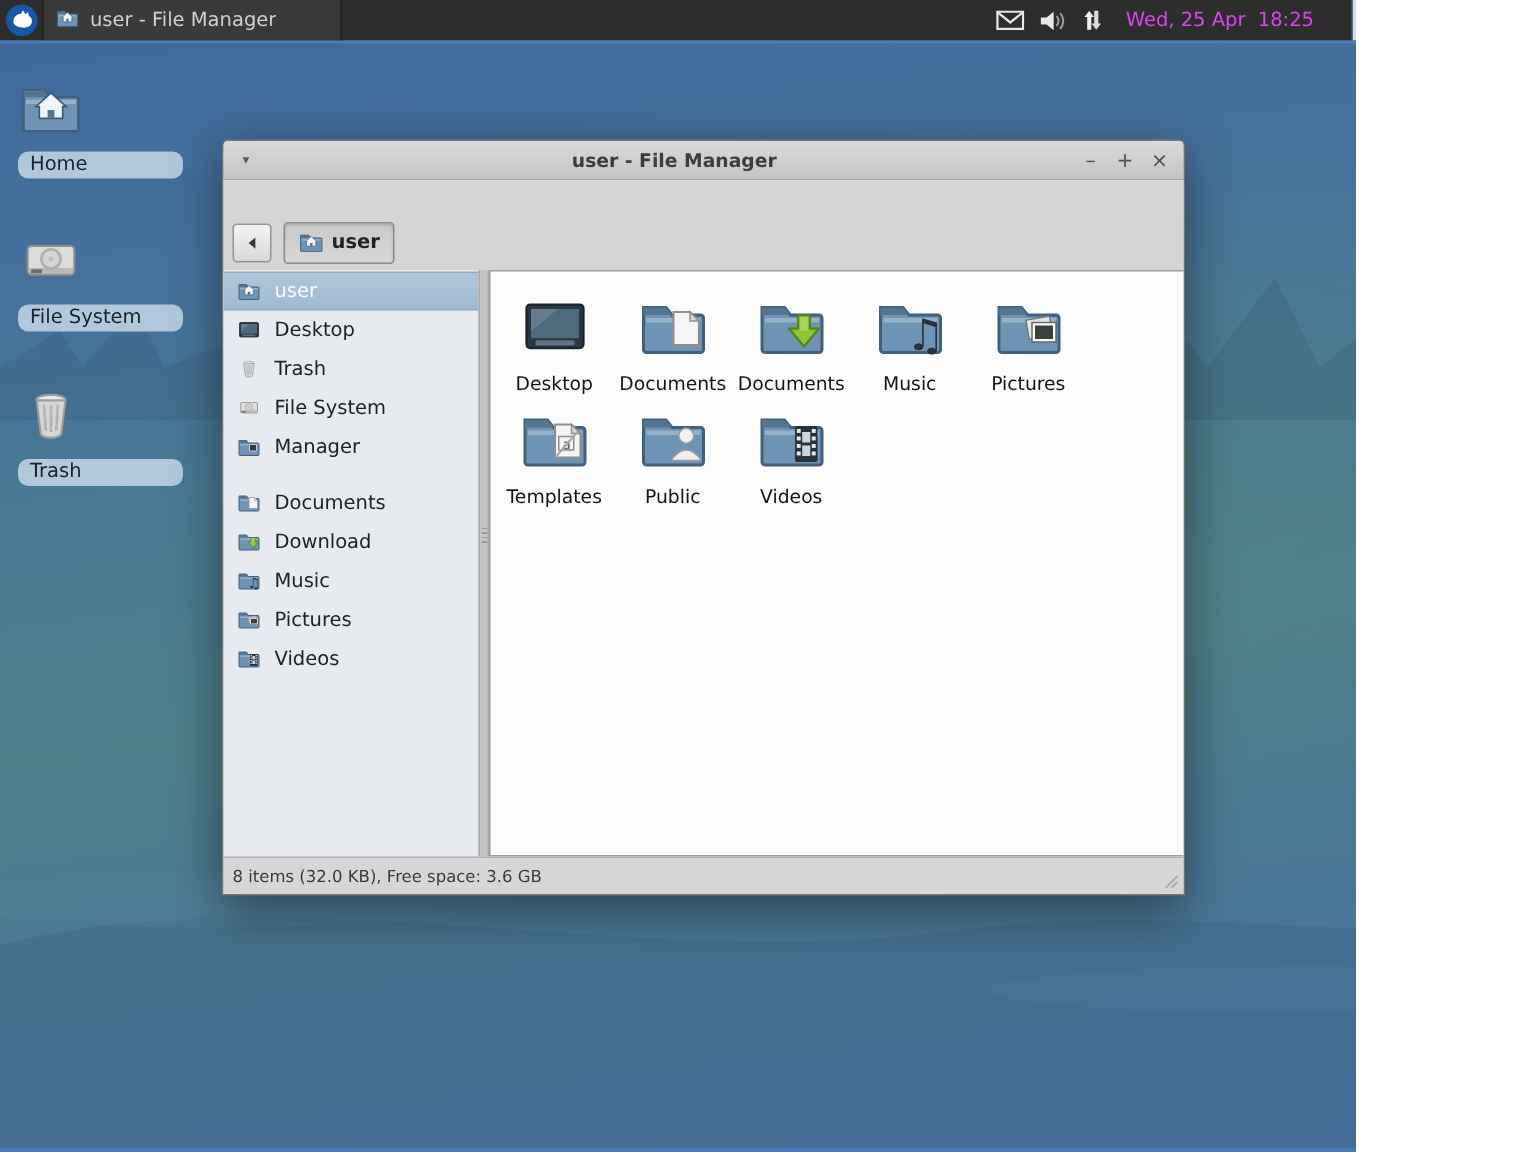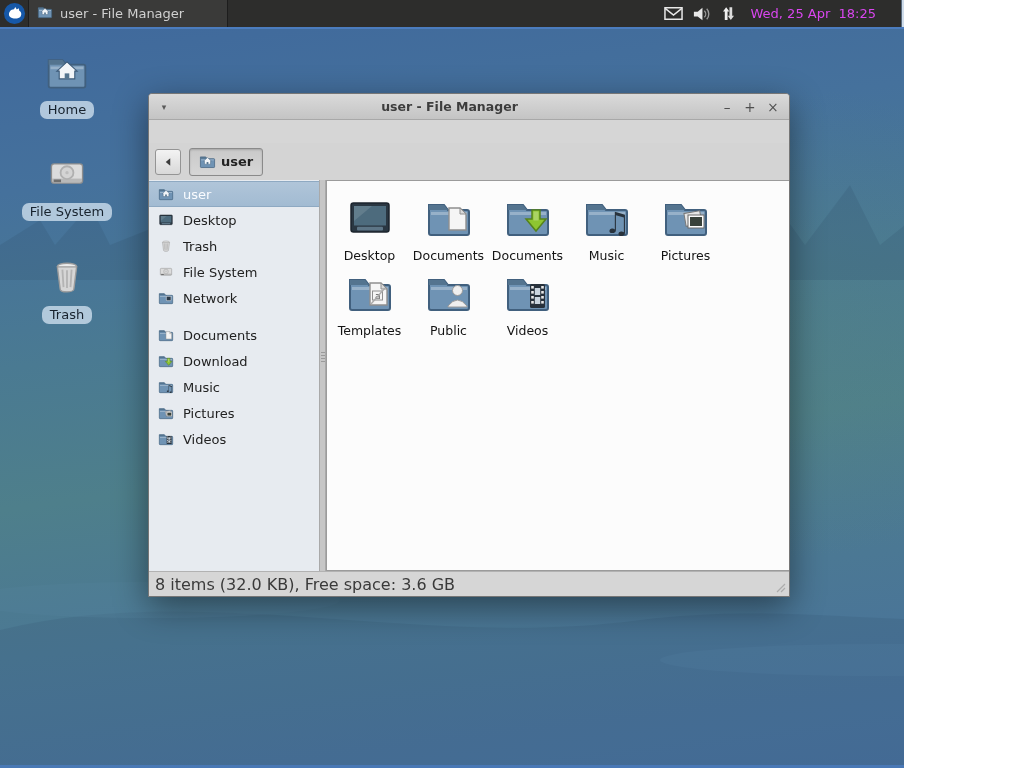--- a/index.html
+++ b/index.html
@@ -21,21 +21,21 @@
   .panel-spacer{flex:1;}
   .tray{display:flex;align-items:center;gap:9px;margin-right:14px;}
   .tray .ticn{display:flex;align-items:center;}
   .clock{white-space:pre;color:#d946ef;margin-right:26px;}
   .pager{display:flex;height:27px;align-items:stretch;margin-right:10px;}
   .ws{width:33px;box-sizing:border-box;background:#343230;}
   .ws.active{background:#9db9d8;border:2px solid #cfdcea;outline:1px solid #5a6b7d;}
   .panel-user{color:#d4d4d4;margin-right:10px;width:36px;text-align:right;}
 
   
-  .dicon{position:absolute;width:110px;left:12px;display:flex;flex-direction:column;align-items:center;}
+  .dicon{position:absolute;width:110px;left:12px;display:flex;flex-direction:column;}
   .dicon-label{margin-top:3px;background:rgba(196,215,232,0.85);border-radius:7px;padding:1px 8px 2px;
     font-size:13px;color:#17222d;white-space:nowrap;}
 
   
   .window{position:absolute;left:148px;top:93px;width:642px;height:504px;box-sizing:border-box;
     background:#d6d6d6;border:1px solid #767676;border-radius:4px 4px 0 0;
     box-shadow:0 10px 34px rgba(0,0,0,0.45);display:flex;flex-direction:column;z-index:20;}
   .titlebar{height:25px;background:linear-gradient(#dadada,#c4c4c4);border-bottom:1px solid #a8a8a8;
     border-radius:3px 3px 0 0;display:flex;align-items:center;flex:0 0 auto;}
   .win-menu-arrow{width:30px;text-align:center;color:#5a5a5a;font-size:9px;}
@@ -60,21 +60,21 @@
   .srow.sep{margin-top:11px;}
   .splitter{width:5px;background:#c6c6c6;border-left:1px solid #a9a9a9;border-right:1px solid #a9a9a9;
     position:relative;}
   .splitter .grip{position:absolute;left:0;right:0;top:172px;height:10px;
     background:repeating-linear-gradient(#9a9a9a 0 1px,transparent 1px 3px);margin:0 0.5px;}
   .filepane{flex:1;background:#fcfcfc;border:1px solid #9b9b9b;border-right:none;overflow:hidden;}
   .files{display:grid;grid-template-columns:repeat(5,79px);row-gap:6px;padding:13px 0 0 3px;justify-items:center;}
   .fitem{width:78px;display:flex;flex-direction:column;align-items:center;}
   .flabel{margin-top:2px;font-size:12.5px;color:#141414;white-space:nowrap;}
   .statusbar{height:24px;flex:0 0 auto;background:#d6d6d6;border-top:1px solid #b2b2b2;
-    display:flex;align-items:center;font-size:16px;color:#3a3a3a;padding-left:6px;position:relative;}
+    display:flex;align-items:center;font-size:11px;color:#3a3a3a;padding-left:6px;position:relative;}
   .resize-grip{position:absolute;right:3px;bottom:3px;width:10px;height:10px;opacity:0.55;}
 </style>
 </head>
 <body>
 
 <div id="screen">
   <div class="wall-tint"></div>
   <svg class="silhouette" style="top:150px;opacity:0.22;" width="1024" height="130">
     <path d="M0 95 L40 70 55 95 90 55 110 95 160 75 185 95 230 50 255 95 300 80 330 95 390 45 420 95 470 70 500 95 560 55 590 95 640 75 665 95 700 40 730 95 780 60 805 95 850 35 880 95 930 55 960 95 1000 70 1024 95 1024 130 0 130 Z" fill="#32536e"></path>
   </svg>
@@ -248,21 +248,21 @@
   </div>
           <div class="srow">
     <span class="sicon">
               <svg width="16" height="16" viewBox="0 0 48 48">
                 <path d="M4 11 h15 l4 5 h19 a2 2 0 0 1 2 2 v21 a2 2 0 0 1 -2 2 H6 a2 2 0 0 1 -2 -2 Z" fill="#6f93b4" stroke="#41607e" stroke-width="2"></path>
                 <path d="M4 11 h15 l4 5 H4 Z" fill="#54748f"></path>
                 <path d="M6 18 h36 v3 H6 Z" fill="#ffffff" opacity="0.28"></path>
                 <rect x="25" y="19" width="14" height="13" rx="2" fill="#2c3a48" stroke="#e8eef4" stroke-width="1.6"></rect>
               </svg>
             </span>
-    <span class="slabel">Network</span>
+    <span class="slabel">Manager</span>
   </div>
           <div class="srow sep">
     <span class="sicon">
               <svg width="16" height="16" viewBox="0 0 48 48">
                 <path d="M4 11 h15 l4 5 h19 a2 2 0 0 1 2 2 v21 a2 2 0 0 1 -2 2 H6 a2 2 0 0 1 -2 -2 Z" fill="#6f93b4" stroke="#41607e" stroke-width="2"></path>
                 <path d="M4 11 h15 l4 5 H4 Z" fill="#54748f"></path>
                 <path d="M6 18 h36 v3 H6 Z" fill="#ffffff" opacity="0.28"></path>
                 <path d="M24 14 h11 l6 6 v16 H24 Z" fill="#f5f5f5" stroke="#8f8f8f" stroke-width="1.4"></path>
                 <path d="M35 14 l6 6 h-6 Z" fill="#d9d9d9" stroke="#8f8f8f" stroke-width="1"></path>
               </svg>

